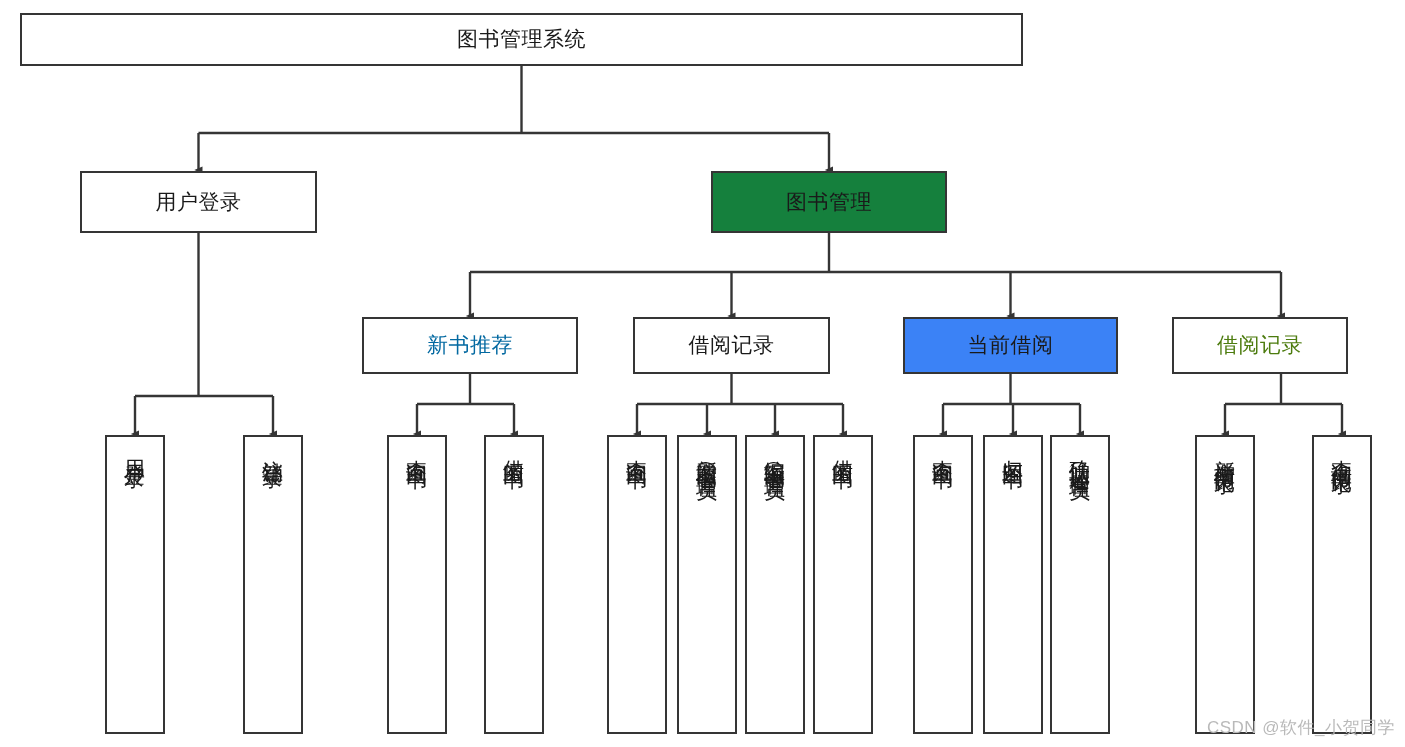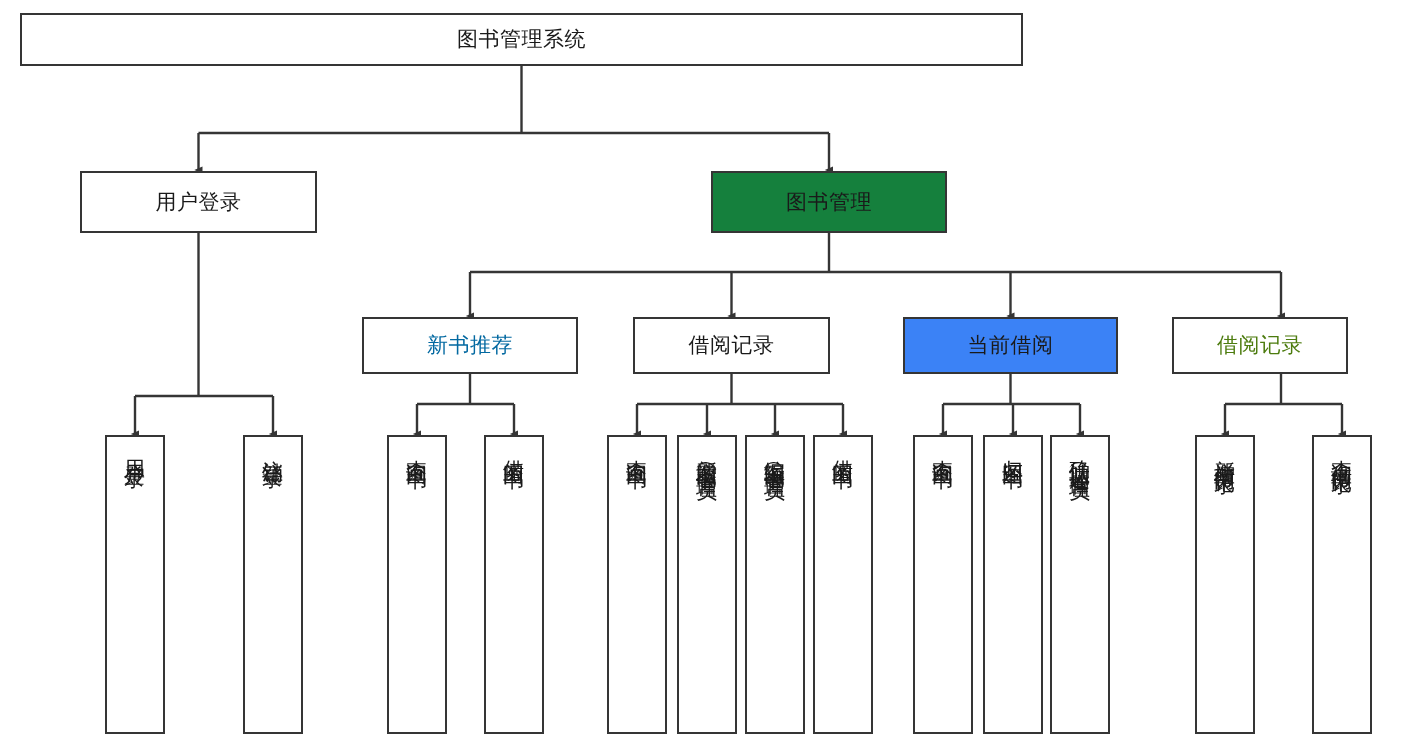--- a/index.html
+++ b/index.html
@@ -169,13 +169,14 @@
         <span class="node-label">确认归还（管理员）</span>
       </div>
       <div class="node vertical" style="left: 1195px; top: 435px; width: 60px; height: 299px; border-color: rgb(53, 53, 53); background: rgb(255, 255, 255); color: rgb(26, 26, 26);">
         <span class="node-label">新增借阅记录</span>
       </div>
       <div class="node vertical" style="left: 1312px; top: 435px; width: 60px; height: 299px; border-color: rgb(53, 53, 53); background: rgb(255, 255, 255); color: rgb(26, 26, 26);">
         <span class="node-label">查询借阅记录</span>
       </div>
     </div>
 
+  <div class="watermark">CSDN @软件_小贺同学</div>
 </div>
 
 </body></html>

